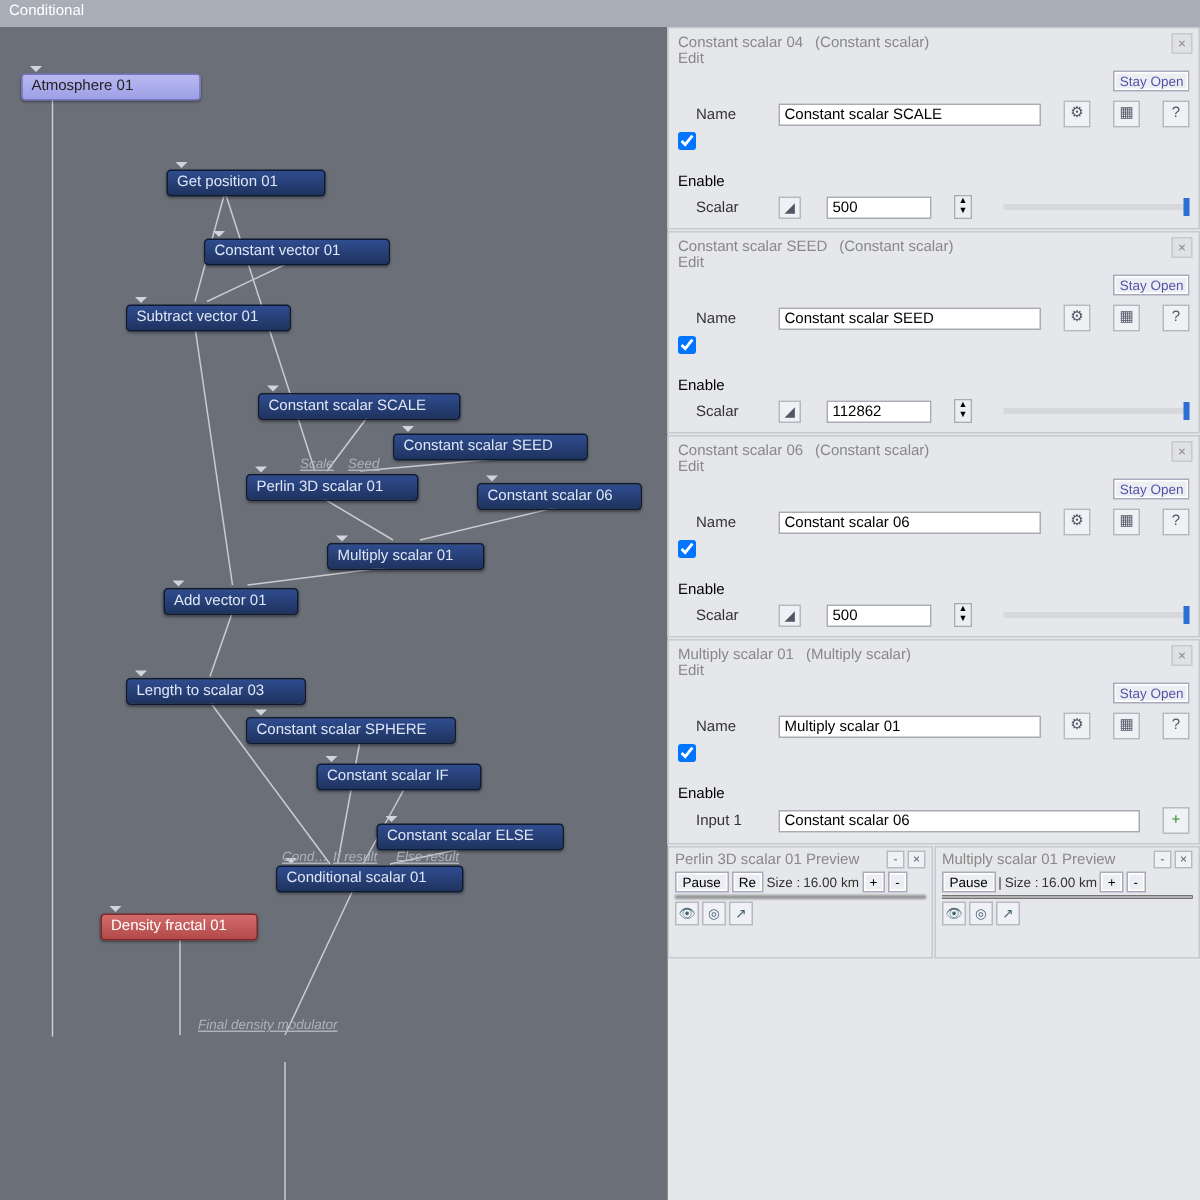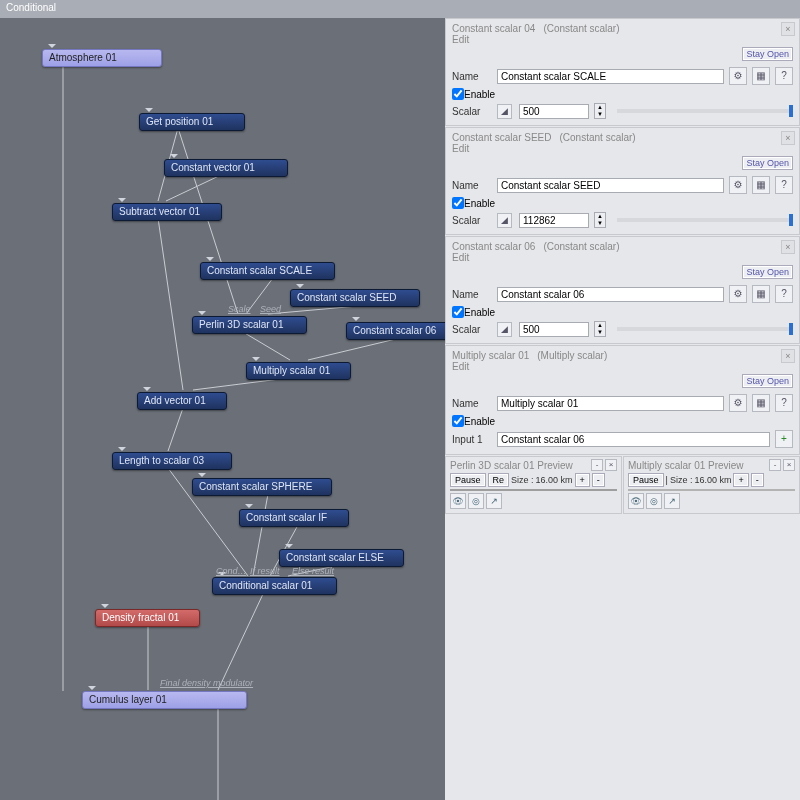--- a/index.html
+++ b/index.html
@@ -4,21 +4,21 @@
 <style>
   * { box-sizing: border-box; margin: 0; padding: 0; font-family: "Segoe UI", Tahoma, sans-serif; }
   html, body { width: 800px; height: 800px; overflow: hidden; }
   body { background: #6b6f77; display: flex; flex-direction: column; }
 
   .titlebar { height: 18px; background: #a9adb5; color: #fff; font-size: 10px; padding: 2px 6px; }
 
   .workspace { flex: 1; display: flex; }
 
   
-  .graph { position: relative; flex: 1; background: #6b6f77; overflow: hidden; margin-left: 28px; }
+  .graph { position: relative; flex: 1; background: #6b6f77; overflow: hidden; }
   .graph svg.wires { position: absolute; inset: 0; width: 100%; height: 100%; pointer-events: none; }
   .graph svg.wires line { stroke: #c9ccd2; stroke-width: 1; }
 
   .node {
     position: absolute; height: 18px; border-radius: 3px;
     background: linear-gradient(#2f4c8f,#1f335f);
     border: 1px solid #0d1a33; color: #dfe6f5;
     font-size: 10px; line-height: 16px; padding: 0 6px;
     white-space: nowrap; box-shadow: 0 1px 2px rgba(0,0,0,.4);
   }
@@ -32,36 +32,36 @@
 
   .label { position:absolute; color:#aeb2bb; font-size:9px; font-style: italic; text-decoration: underline; }
 
   
   .props { width: 355px; background:#e6e7ea; display:flex; flex-direction:column; gap:1px; }
   .panel { background:#e6e7ea; border:1px solid #c7c9cf; padding:4px 6px 6px; position:relative; }
   .panel .hdr { color:#888; font-size:10px; display:flex; gap:8px; align-items:baseline; }
   .panel .close { position:absolute; top:3px; right:4px; width:14px; height:14px;
     background:#e0e1e5; border:1px solid #c7c9cf; font-size:9px; text-align:center; line-height:12px; color:#888; }
   .stayopen { float:right; font-size:9px; background:#eceef2; border:1px solid #aab; padding:1px 3px; margin:2px 0 3px; color:#55a; box-shadow: inset 0 0 0 1px #fff; }
-  .row { display:flex; align-items:center; gap:5px; margin-top:3px; }
+  .row { display:flex; align-items:center; gap:15px; margin-top:3px;margin-left:12px; }
   .row .lbl { width:40px; font-size:10px; color:#333; }
   .row input[type=text].wide { flex:1; font-size:10px; padding:1px 3px; border:1px solid #a9abb3; background:#fff; }
   .row input[type=text].num { width:70px; font-size:10px; padding:1px 3px; border:1px solid #a9abb3; background:#fff; }
   .iconbtn { width:18px; height:18px; border:1px solid #b7b9c0; background:#f0f1f4; font-size:10px; text-align:center; line-height:16px; color:#556; }
-  .chk { display:flex; align-items:flex-end; gap:0; font-size:10px; margin-top:3px; }
+  .chk { display:flex; align-items:flex-start; gap:16px; font-size:10px; margin-top:3px;flex-direction:column; }
   .chk input { width:12px; height:12px; }
   .stepper { display:flex; flex-direction:column; border:1px solid #a9abb3; }
   .stepper span { width:10px; height:7px; font-size:6px; text-align:center; line-height:6px; background:#eceef2; }
   .slider { flex:1; height:4px; background:#d7d8dc; position:relative; margin-left:6px; }
   .slider .thumb { position:absolute; right:0; top:-4px; width:4px; height:12px; background:#2b6fd6; }
   .mini { width:15px;height:15px; border:1px solid #b7b9c0; background:#f0f1f4; font-size:9px; text-align:center; line-height:13px; color:#556; margin-right:2px; }
 
   
   .previews { display:flex; gap:1px; }
-  .preview { flex:1; background:#e6e7ea; border:1px solid #c7c9cf; padding:2px 4px 4px; display:flex; flex-direction:column; }
+  .preview { flex:1; background:#e6e7ea; border:1px solid #c7c9cf; padding:2px 4px 21px; display:flex; flex-direction:column; }
   .preview .ph { font-size:10px; color:#888; display:flex; justify-content:space-between; align-items:center; }
   .preview .tool { display:flex; gap:2px; align-items:center; margin:2px 0; }
   .preview .tool .btn { font-size:9px; padding:1px 4px; border:1px solid #aab; background:#eceef2; box-shadow: inset 0 0 0 1px #fff; }
   .preview .tool .txt { font-size:9px; color:#333; }
   .preview .img { flex:1; border:1px solid #999; background:#000; position:relative; overflow:hidden; }
   .noise-a { background:
     radial-gradient(circle at 20% 30%, #999 8%, transparent 9%),
     radial-gradient(circle at 60% 10%, #bbb 6%, transparent 7%),
     radial-gradient(circle at 80% 50%, #888 10%, transparent 11%),
     radial-gradient(circle at 40% 70%, #aaa 9%, transparent 10%),
@@ -133,21 +133,20 @@
     <div class="node" style="left:164px; top:298px; width:115px">Perlin 3D scalar 01</div>
     <div class="node" style="left:318px; top:304px; width:110px">Constant scalar 06</div>
     <div class="node" style="left:218px; top:344px; width:105px">Multiply scalar 01</div>
     <div class="node" style="left:109px; top:374px; width:90px">Add vector 01</div>
     <div class="node" style="left:84px; top:434px; width:120px">Length to scalar 03</div>
     <div class="node" style="left:164px; top:460px; width:140px">Constant scalar SPHERE</div>
     <div class="node" style="left:211px; top:491px; width:110px">Constant scalar IF</div>
     <div class="node" style="left:251px; top:531px; width:125px">Constant scalar ELSE</div>
     <div class="node" style="left:184px; top:559px; width:125px">Conditional scalar 01</div>
     <div class="node red" style="left:67px; top:591px; width:105px">Density fractal 01</div>
-    <div class="node light" style="left:54px; top:673px; width:165px">Cumulus layer 01</div>
 
     <div class="label" style="left:200px; top:286px">Scale</div>
     <div class="label" style="left:232px; top:286px">Seed</div>
     <div class="label" style="left:188px; top:548px">Cond…</div>
     <div class="label" style="left:222px; top:548px">If result</div>
     <div class="label" style="left:264px; top:548px">Else result</div>
     <div class="label" style="left:132px; top:660px">Final density modulator</div>
   </div>
 
   <div class="props">

